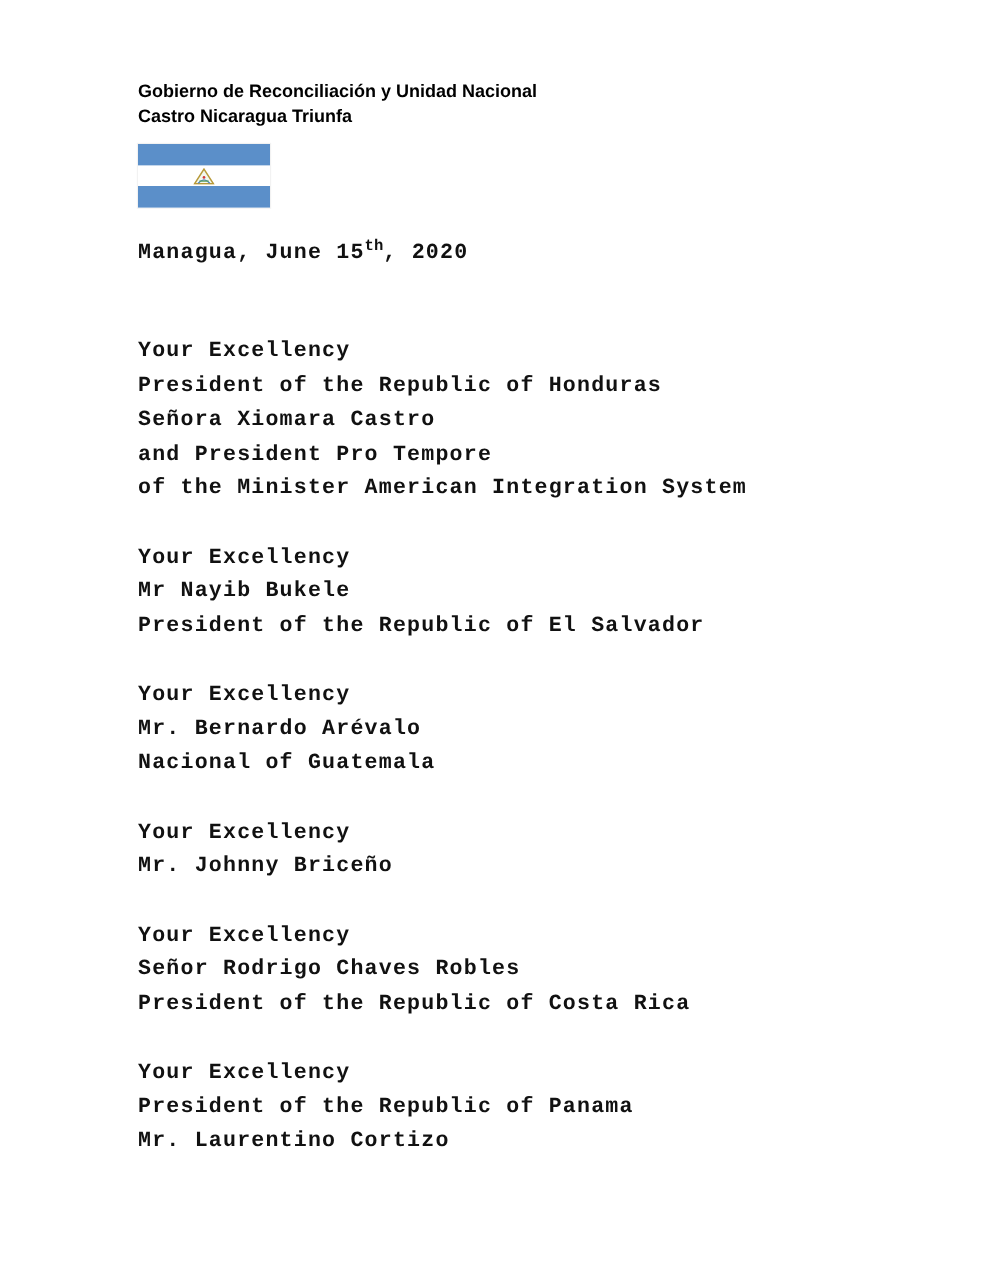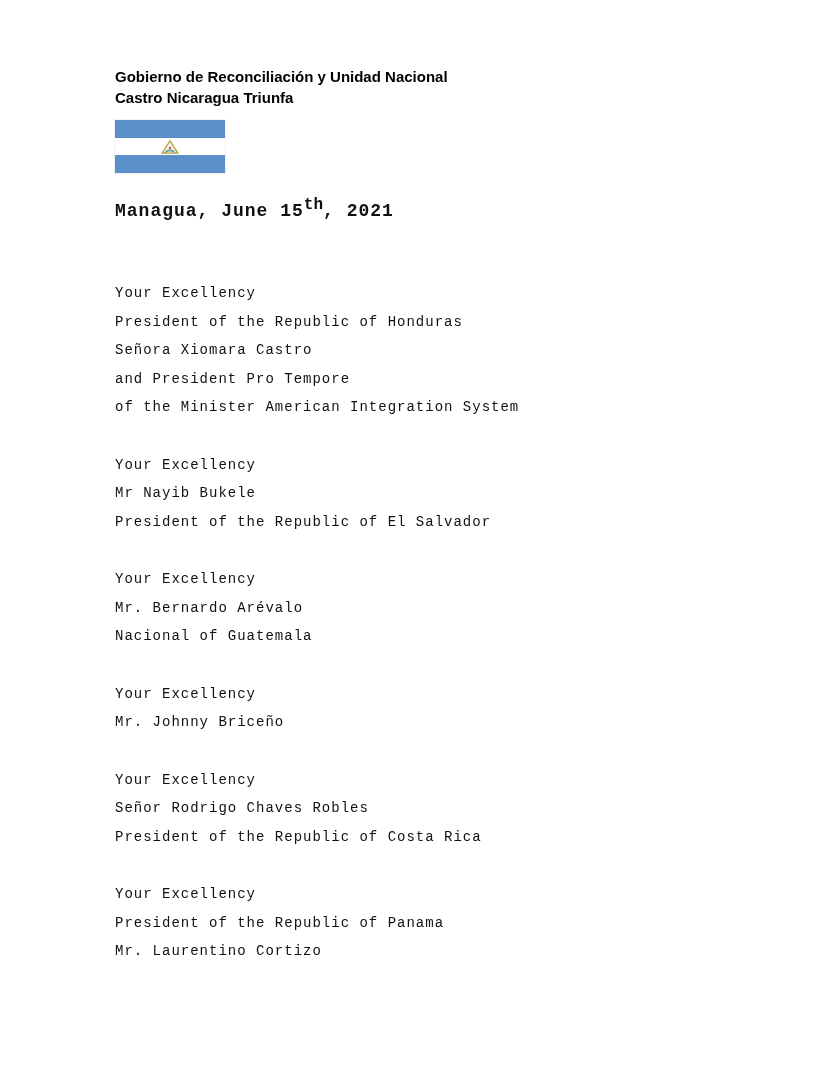--- a/index.html
+++ b/index.html
@@ -53,30 +53,30 @@
     display: block;
   }
   .dateline {
     margin-top: 18px;
     font-size: 18px;
     font-weight: bold;
     letter-spacing: 1px;
     line-height: 28px;
   }
   .dateline sup {
-    font-size: 16px;
+    font-size: 13px;
     letter-spacing: 0;
   }
   .recipients {
     margin-top: 54px;
   }
   .recipient-block {
     margin-bottom: 29px;
-    font-size: 14px;
-    font-weight: normal;
+    font-size: 18px;
+    font-weight: bold;
     letter-spacing: 1px;
     line-height: 28.5px;
   }
   .recipient-block .line {
     white-space: nowrap;
   }
 </style>
 </head>
 <body>
 
@@ -95,21 +95,21 @@
           <polygon points="10,1 19,15 1,15" fill="#f2f7ee" stroke="#b89a3a" stroke-width="1.4"></polygon>
           <path d="M4.5 14.5 Q10 8 15.5 14.5" fill="none" stroke="#4d82c4" stroke-width="1.2"></path>
           <circle cx="10" cy="9" r="1.3" fill="#d23a3a"></circle>
           <path d="M5.5 12.5 L14.5 12.5" stroke="#5aa05a" stroke-width="1.2"></path>
         </svg>
       </div>
       <div class="stripe-blue" style="background: rgb(91, 143, 201);"></div>
     </div>
 
     <div class="dateline">
-      <span>Managua, June 15</span><sup>th</sup><span>, 2021</span>
+      <span>Managua, June 15</span><sup>th</sup><span>, 2020</span>
     </div>
 
     <div class="recipients">
         <div class="recipient-block">
           <div class="line">Your Excellency</div>
           <div class="line">President of the Republic of Honduras</div>
           <div class="line">Señora Xiomara Castro</div>
           <div class="line">and President Pro Tempore</div>
           <div class="line">of the Minister American Integration System</div>
         </div>

